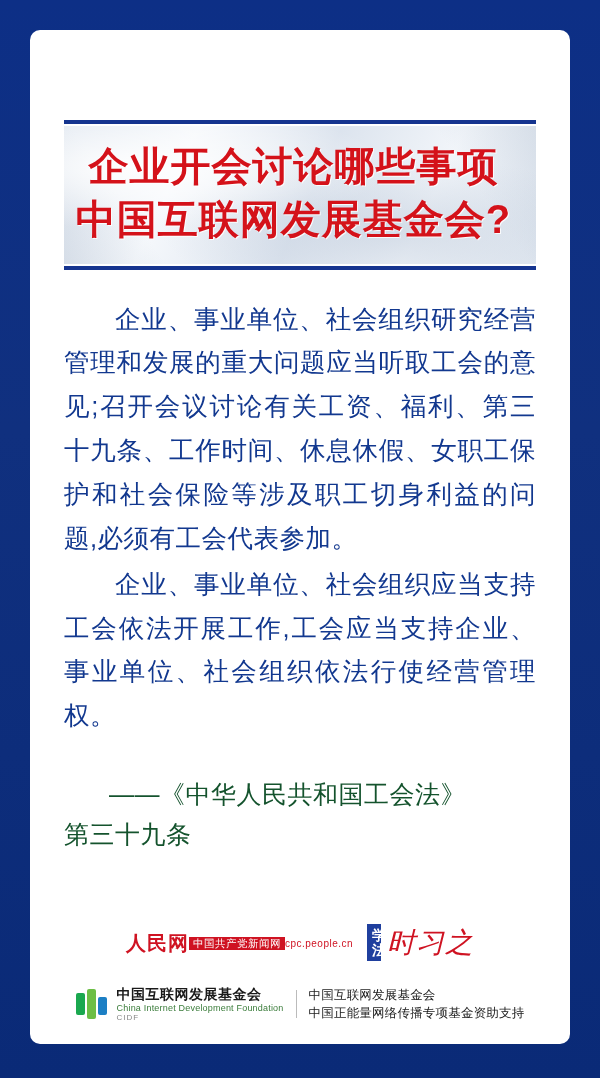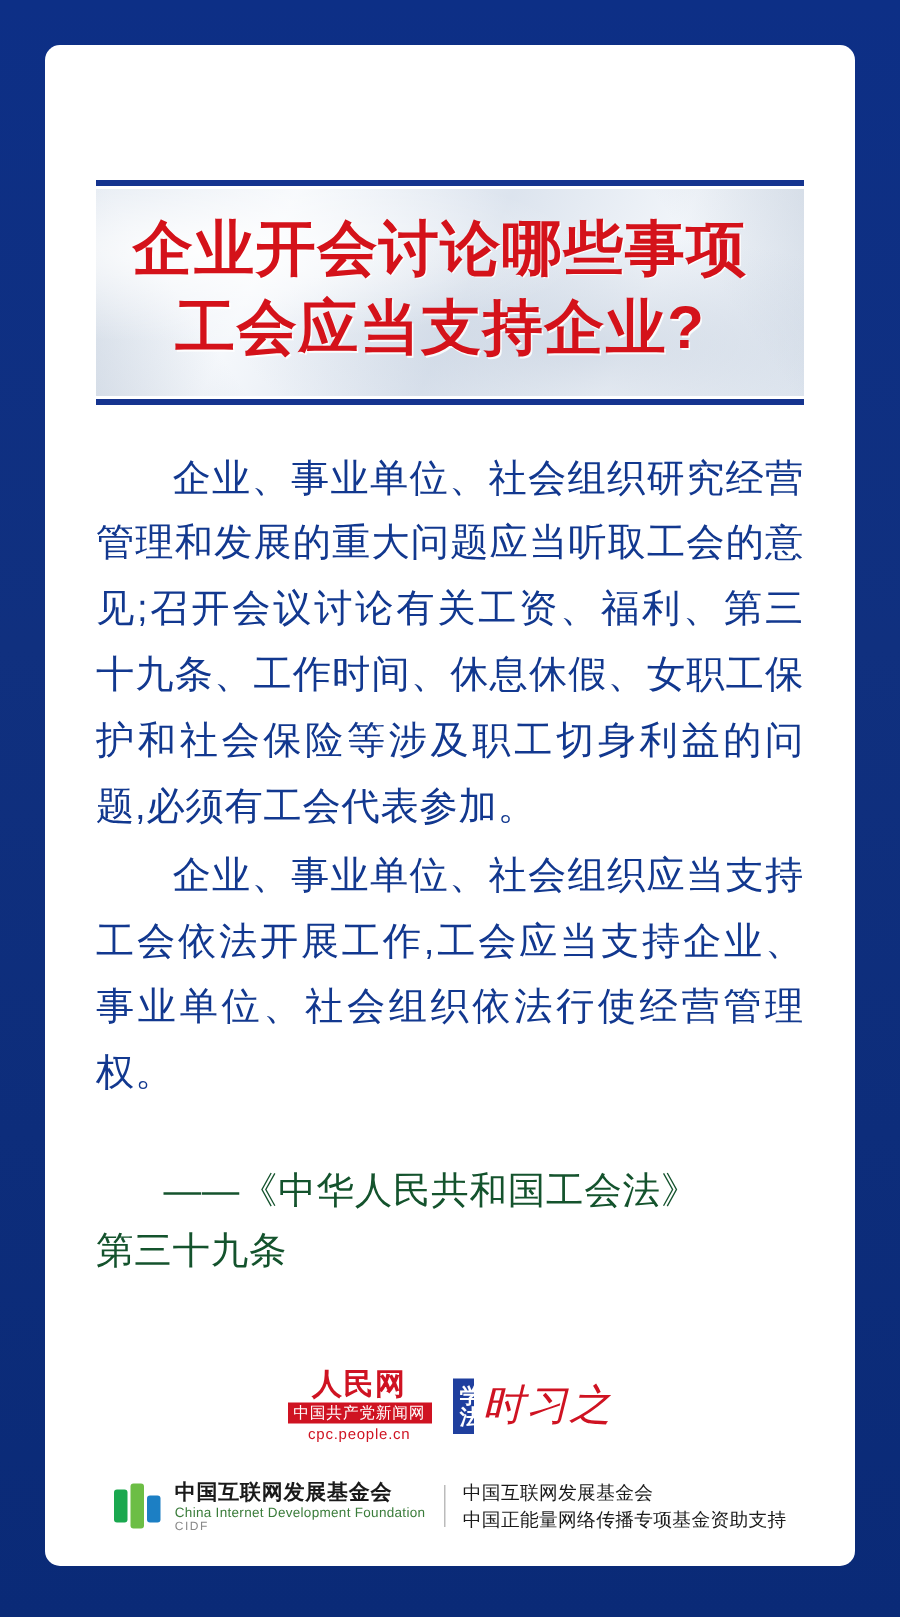--- a/index.html
+++ b/index.html
@@ -93,21 +93,21 @@
   
   .logo-row {
     display: flex;
     align-items: center;
     justify-content: center;
     gap: 14px;
     margin-bottom: 16px;
   }
   .people-logo {
     display: flex;
-    flex-direction: column;
+    flex-direction: row;
     align-items: center;
     line-height: 1;
   }
   .people-logo .pl-main {
     color: #cf1322;
     font-size: 20px;
     font-weight: bold;
     letter-spacing: 1px;
   }
   .people-logo .pl-sub {
@@ -207,21 +207,21 @@
 </head>
 <body>
 
 <div class="poster">
   <div class="card">
 
     <div class="title-block">
       <div class="marble-texture"></div>
       <div class="headline">
         <span class="line">企业开会讨论哪些事项</span>
-        <span class="line">工会应当支持企业?</span>
+        <span class="line">中国互联网发展基金会?</span>
       </div>
     </div>
 
     <div class="body-text">
       <p>企业、事业单位、社会组织研究经营管理和发展的重大问题应当听取工会的意见;召开会议讨论有关工资、福利、第三十九条、工作时间、休息休假、女职工保护和社会保险等涉及职工切身利益的问题,必须有工会代表参加。</p>
       <p>企业、事业单位、社会组织应当支持工会依法开展工作,工会应当支持企业、事业单位、社会组织依法行使经营管理权。</p>
     </div>
 
     <div class="source">
       <div class="src-line1">——《中华人民共和国工会法》</div>

